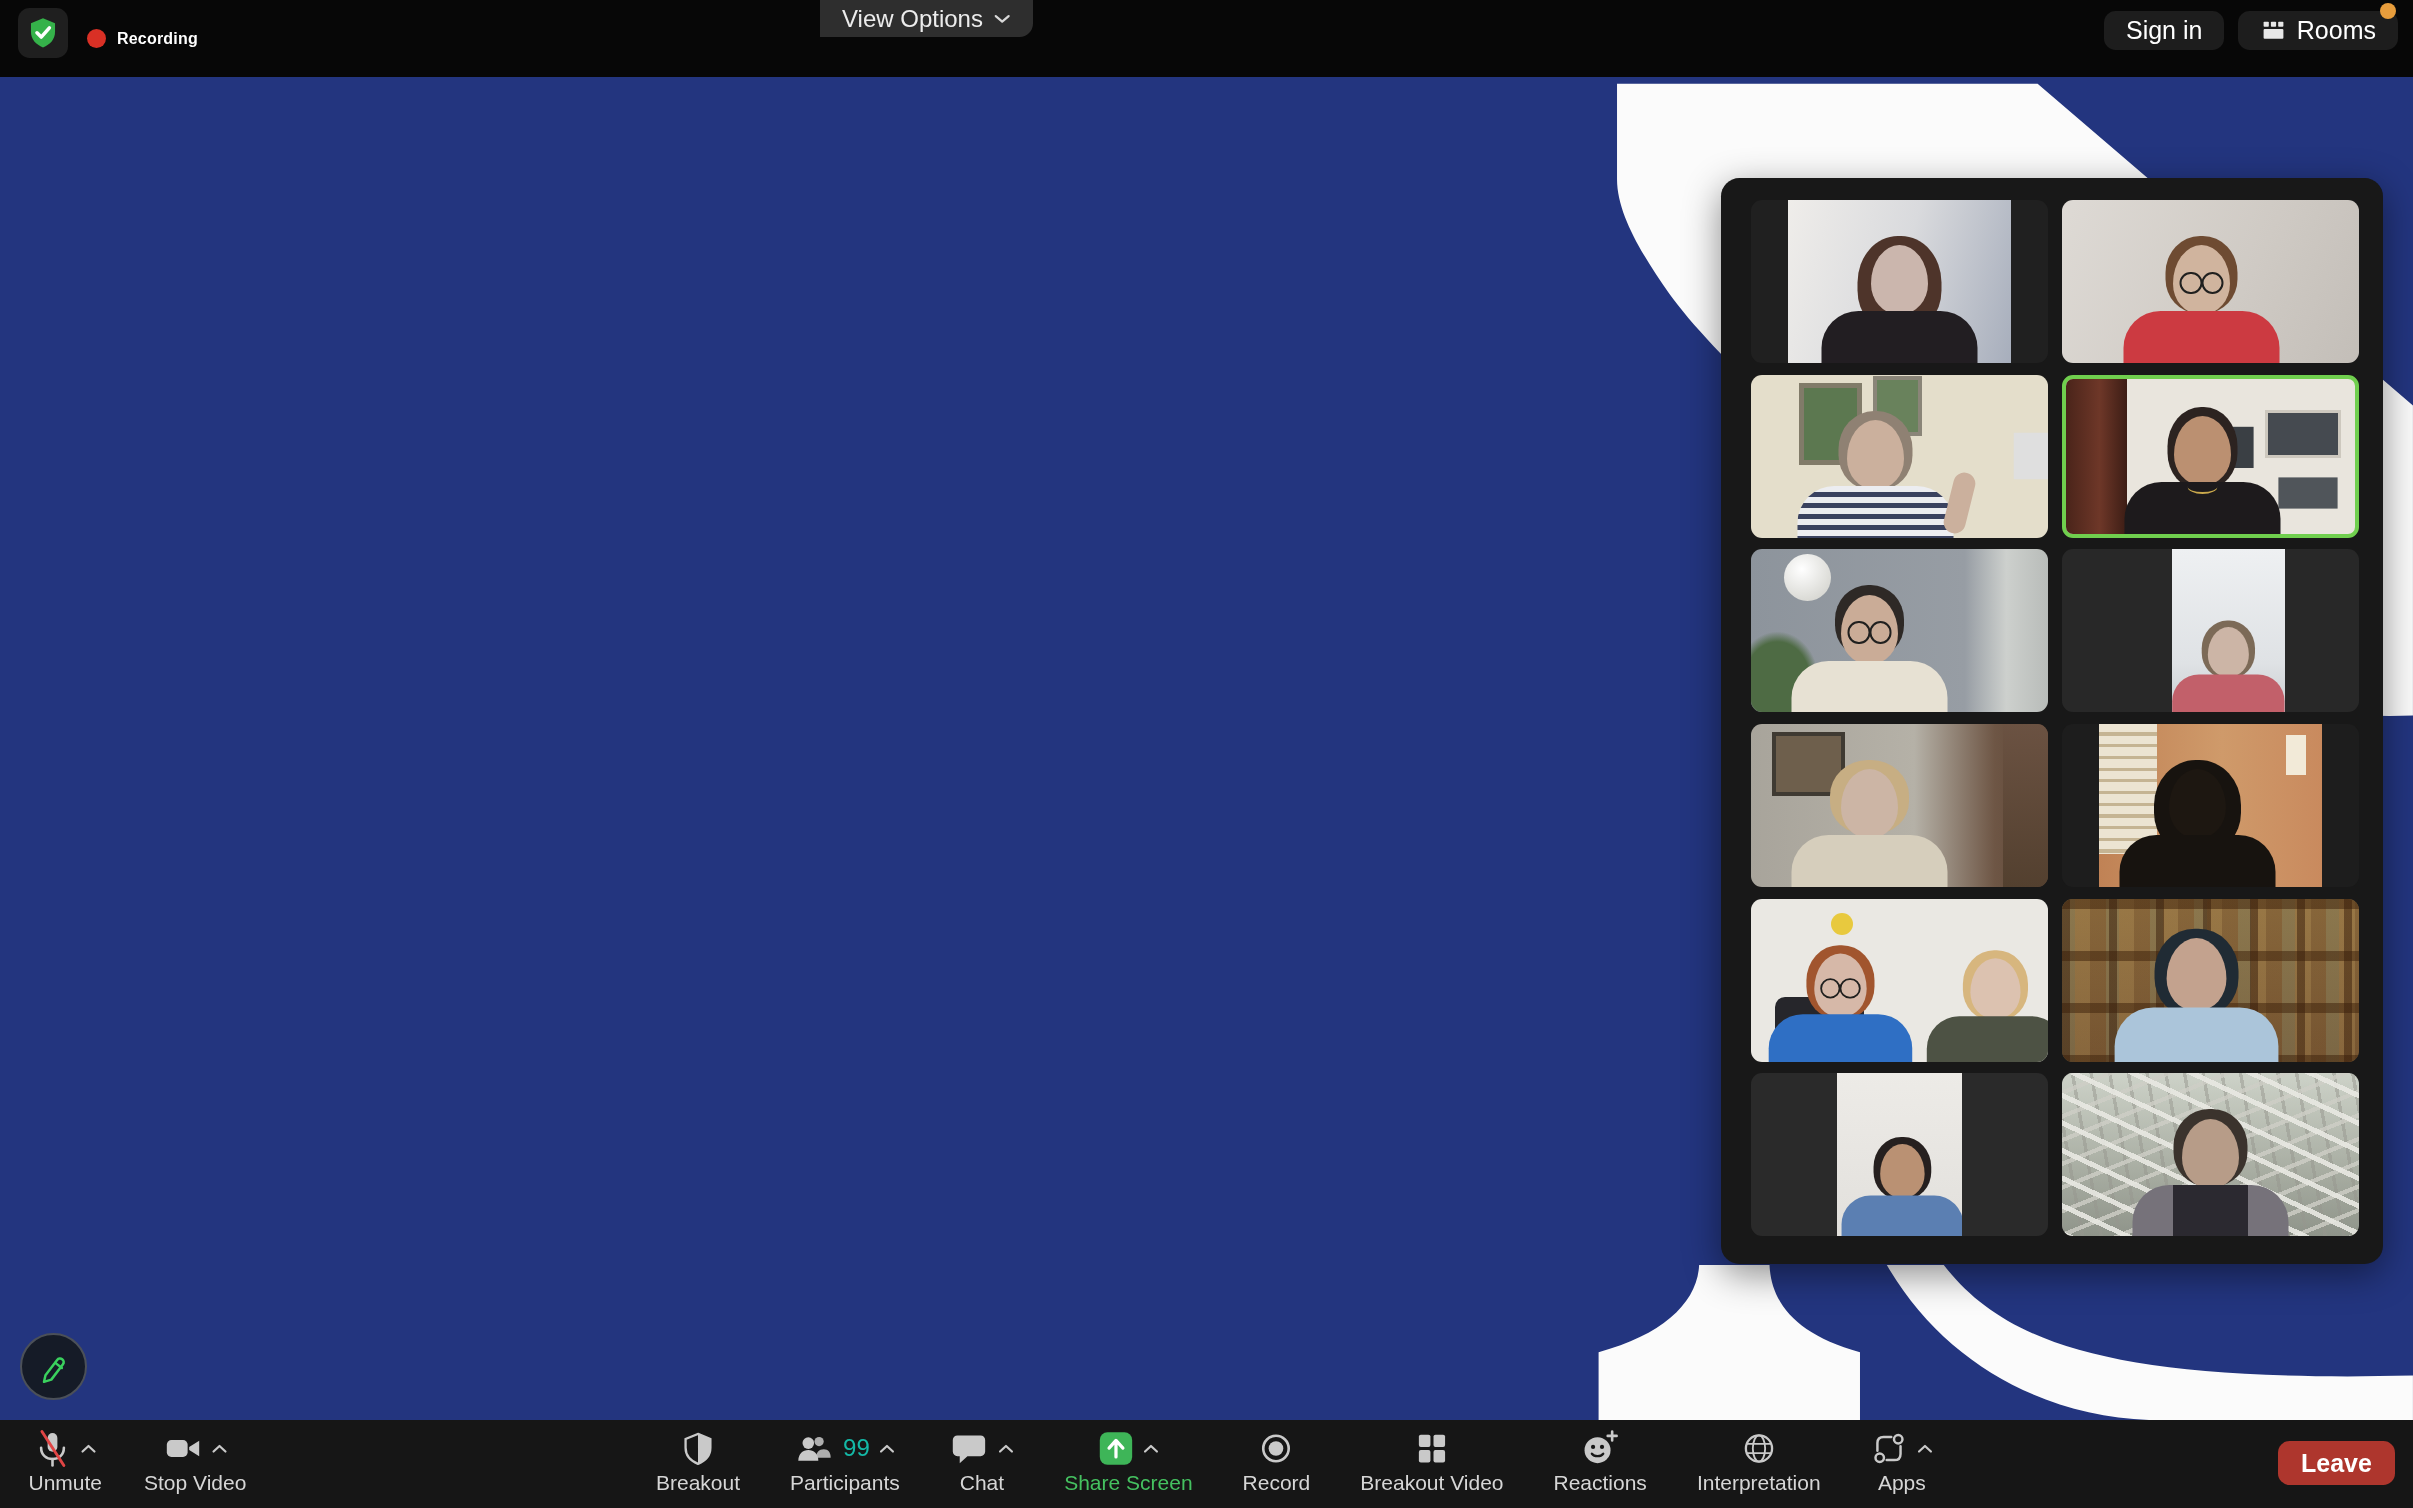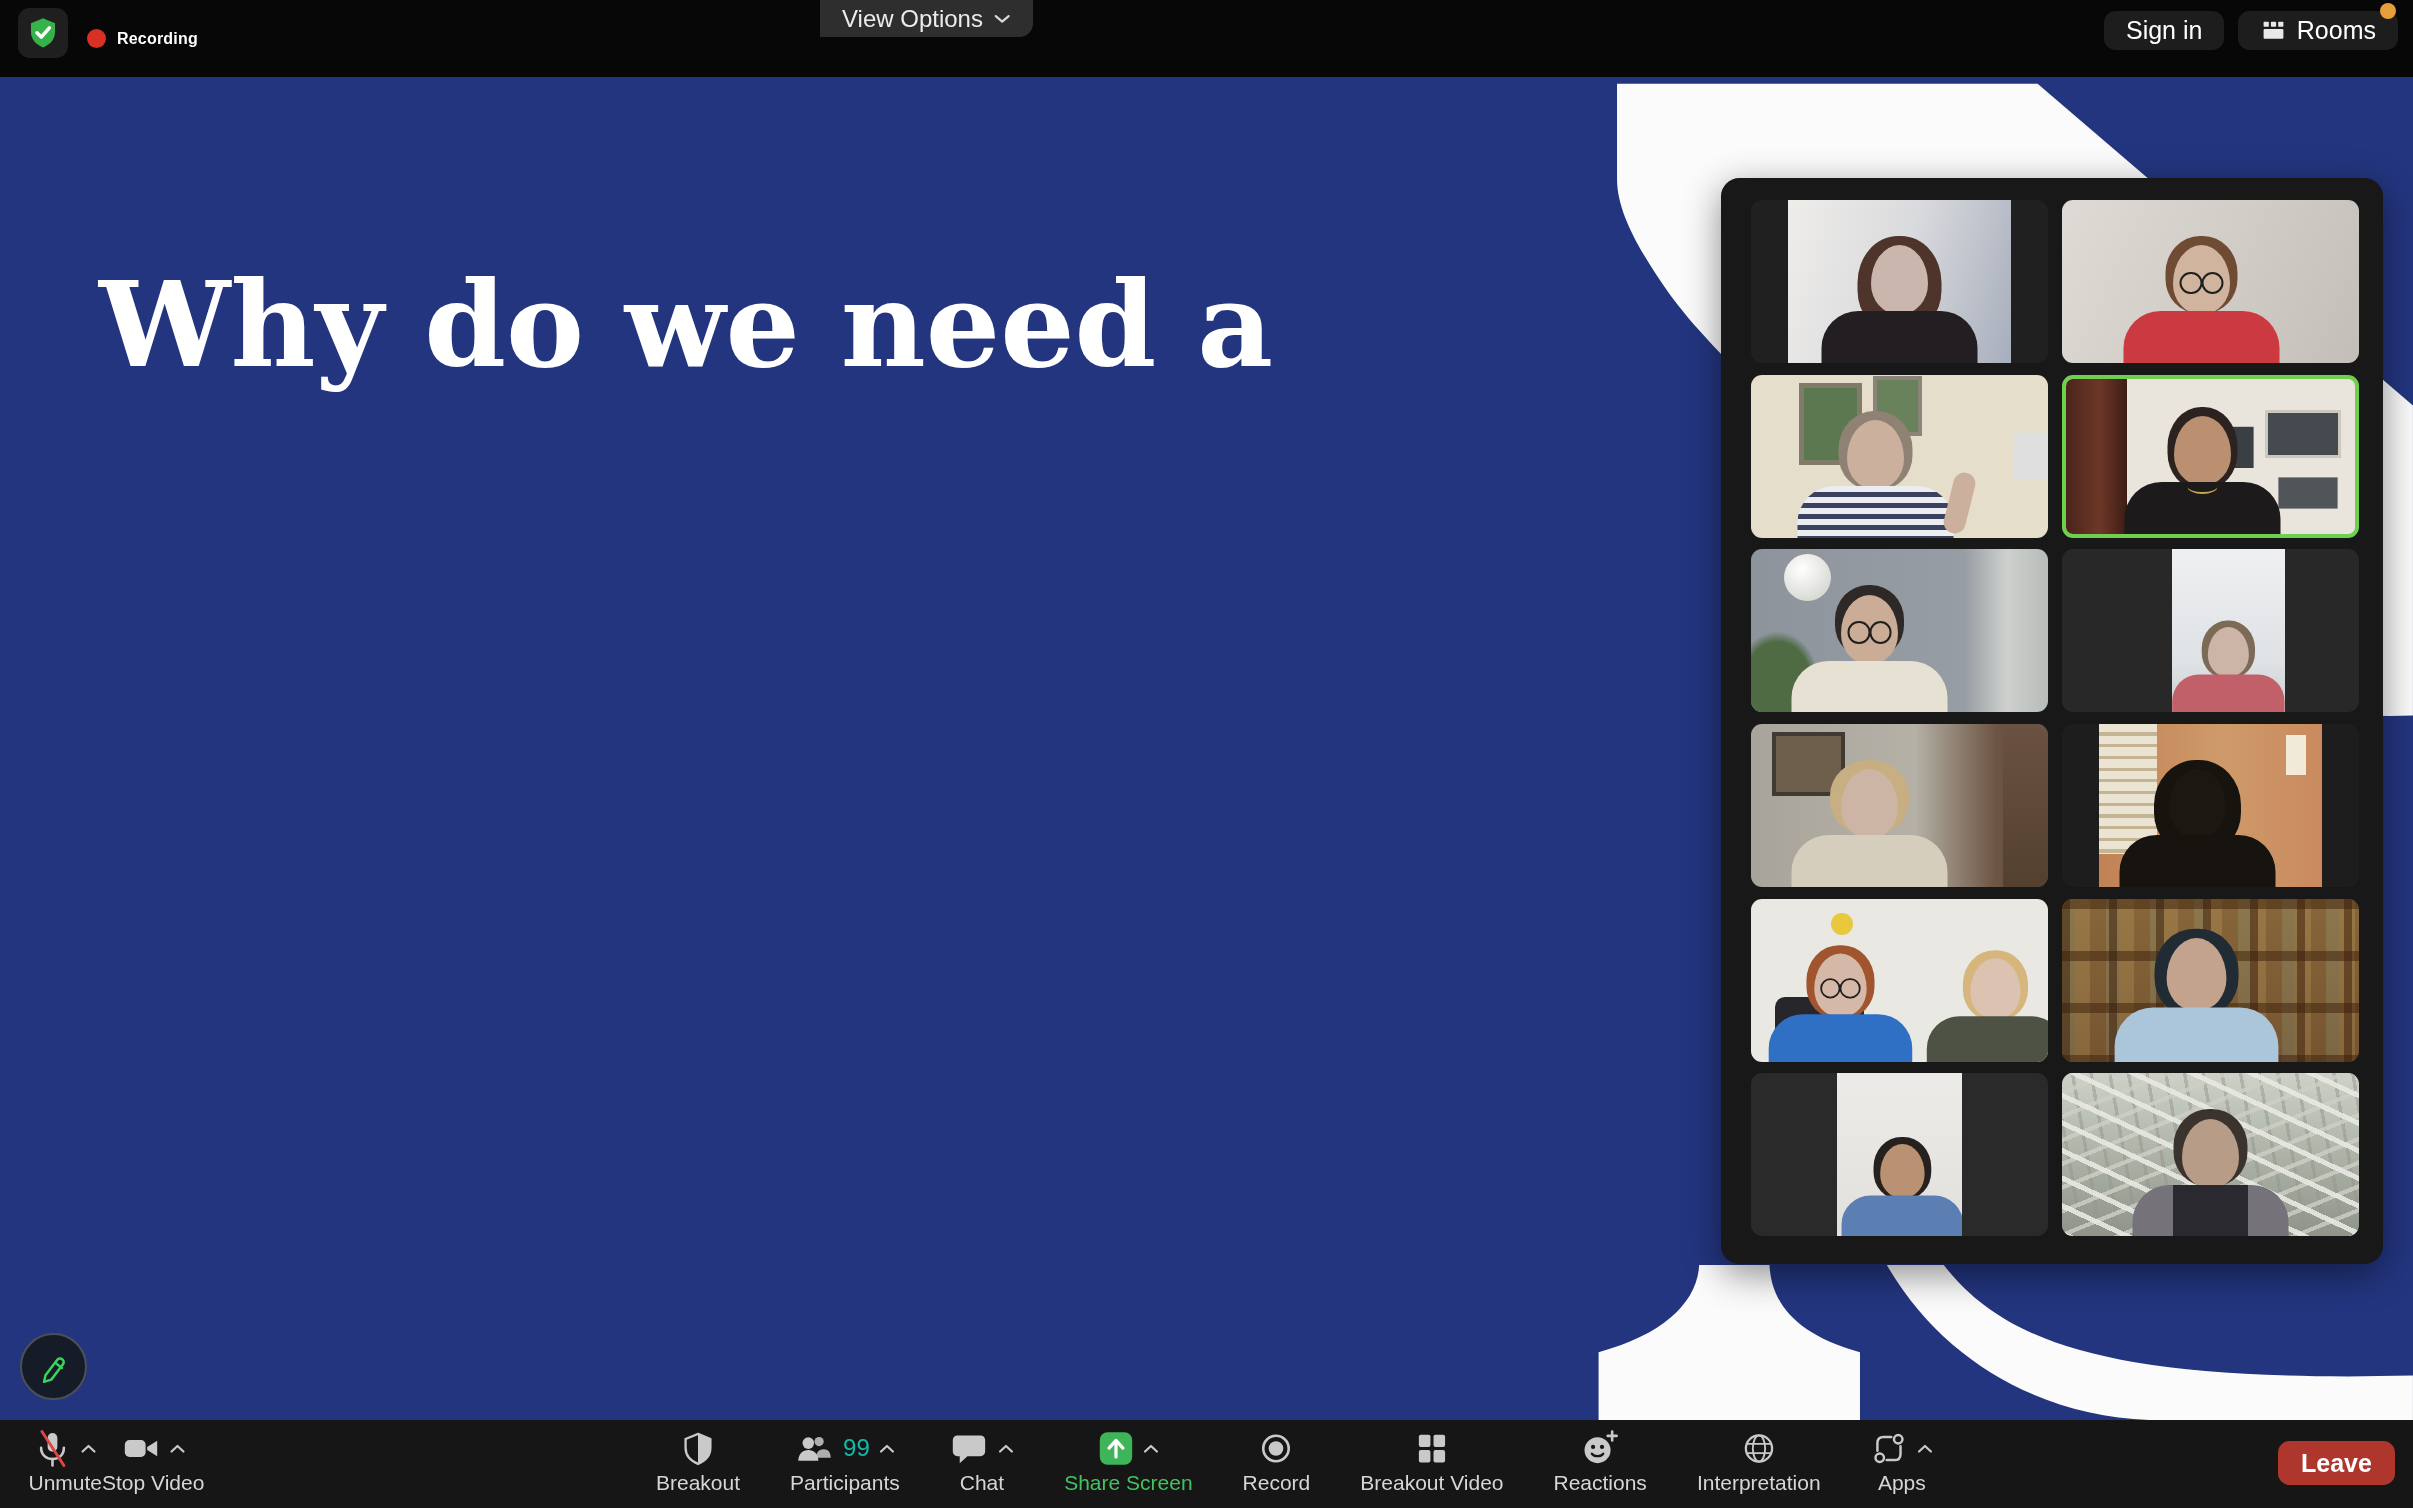--- a/index.html
+++ b/index.html
@@ -103,21 +103,21 @@
             width:18.4px; height:18.4px; border:2.5px solid #20201f; border-radius:50%; }
   .person .glasses::before { left:5px; } .person .glasses::after { right:5px; }
   .person .necklace { position:absolute; left:50%; bottom:40px; transform:translateX(-50%);
             width:30px; height:15px; border:0; border-bottom:2.5px solid #c9a84c;
             border-radius:50%; z-index:3; }
   .person .arm { position:absolute; right:-15px; bottom:3.4px; width:22px; height:62px;
             border-radius:11px; transform:rotate(14deg); }
 
   
   .toolbar { position:absolute; left:0; bottom:0; width:2413px; height:88px; background:#161616; }
-  .tb-group-left { position:absolute; left:28.5px; top:0; height:88px; display:flex; }
+  .tb-group-left { position:absolute; left:28.5px; top:0; height:88px; display:flex; gap:42px; }
   .tb-group-center { position:absolute; left:50%; top:0; height:88px; display:flex; gap:50px;
                      transform:translateX(calc(-50% + 88px)); }
   .tb-item { display:flex; flex-direction:column; align-items:center; justify-content:flex-start;
              padding-top:8.4px; cursor:default; }
   .ic-row { height:40px; display:flex; align-items:center; gap:8.4px; }
   .tb-label { margin-top:2.5px; font-size:21px; color:#d6d6d6; white-space:nowrap; }
   .tb-item.accent .tb-label { color:#45c160; }
   .tb-badge { font-size:24px; color:#14b8a6; }
   .leave-btn { position:absolute; right:17.6px; top:21px; height:44px; padding:0 23.5px;
                display:flex; align-items:center; background:#ae362d; border-radius:11.7px;
@@ -174,21 +174,21 @@
         <path d="M1930,8 L2432,8 L2880,392 L2880,762
           C2690,770 2475,695 2305,556 C2160,438 2040,325 1992,258 C1962,215 1930,165 1930,122 Z"></path>
         <path d="M2028,1418 L2112,1418 C2114,1462 2142,1501 2220,1522
           L2220,1603 L1908,1603 L1908,1522 C1986,1501 2026,1462 2028,1418 Z"></path>
         <path d="M2252,1418 L2320,1418 C2395,1515 2530,1558 2880,1550
           L2880,1603 L2565,1603 C2435,1598 2318,1532 2252,1418 Z"></path>
       </g>
     </svg>
 
     <h1 class="slide-title">
-      <span>Why do we need a</span><br>
+      <br>
     </h1>
 
     <div class="annotate-btn">
       <svg width="35" height="35" viewBox="0 0 48 48">
         <path d="M13 36 L29 15 a5 5 0 0 1 7 -1 l0 0 a5 5 0 0 1 1 7 L21 42 l-10 3 z" fill="none" stroke="#3ad15e" stroke-width="3.4" stroke-linejoin="round"></path>
         <path d="M26.5 19 l9 7" fill="none" stroke="#3ad15e" stroke-width="3.4" stroke-linecap="round"></path>
       </svg>
     </div>
 
     <aside class="video-panel">

